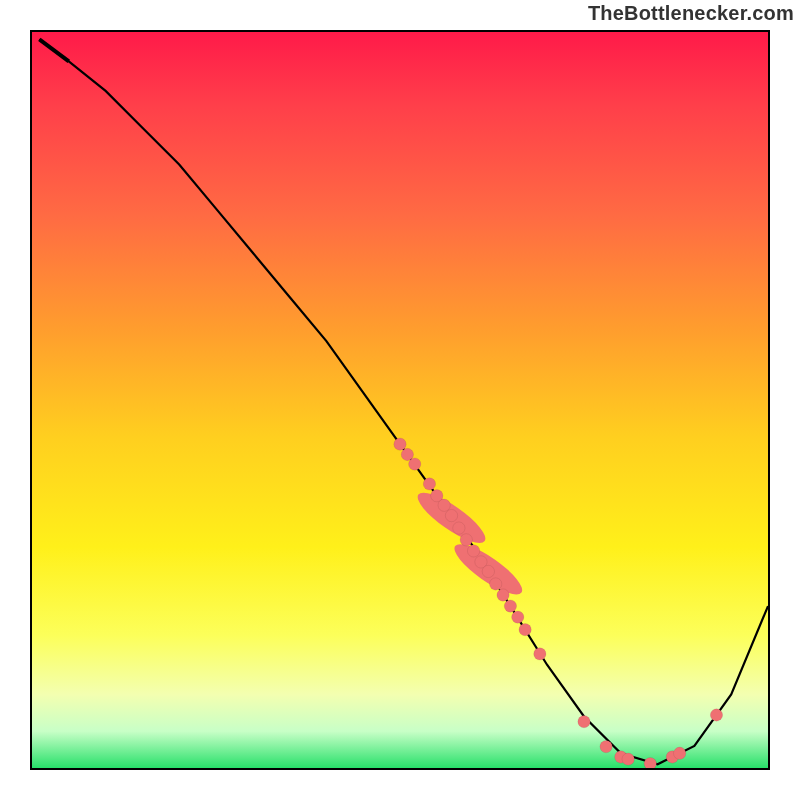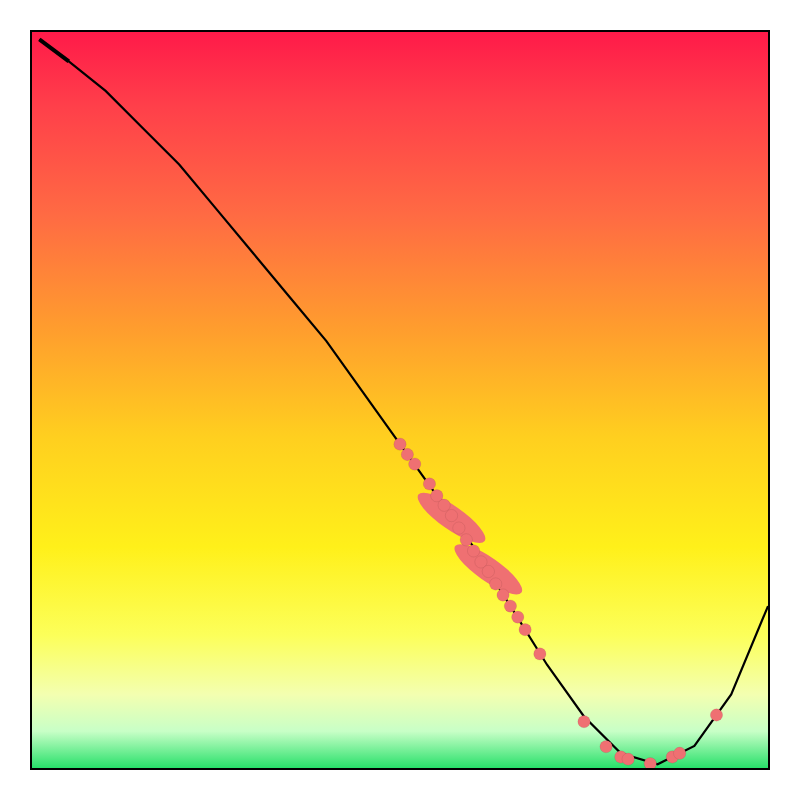--- a/index.html
+++ b/index.html
@@ -75,20 +75,21 @@
     stroke-width: 0.5;
   }
   .blob {
     fill: #ef7072;
   }
 </style>
 </head>
 <body>
 <div class="wrap">
 
+  <div class="watermark">TheBottlenecker.com</div>
 
   <div class="plot-area">
     <div class="gradient-bg"></div>
 
     <svg class="curve" viewBox="0 0 740 740" preserveAspectRatio="none">
 
       <path id="curve-path" class="curve-path" d="M7.4 7.4 L37.0 29.6 L74.0 59.2 L111.0 96.2 L148.0 133.2 L185.0 177.6 L222.0 222.0 L259.0 266.4 L296.0 310.8 L333.0 362.6 L370.0 414.4 L407.0 466.2 L444.0 518.0 L481.0 577.2 L518.0 636.4 L555.0 688.2 L592.0 725.2 L629.0 736.3 L666.0 717.8 L703.0 666.0 L740.0 577.2"></path>
 
       <path id="curve-edge" class="curve-edge" d="M7.4 7.4 L37.0 29.6"></path>
 

